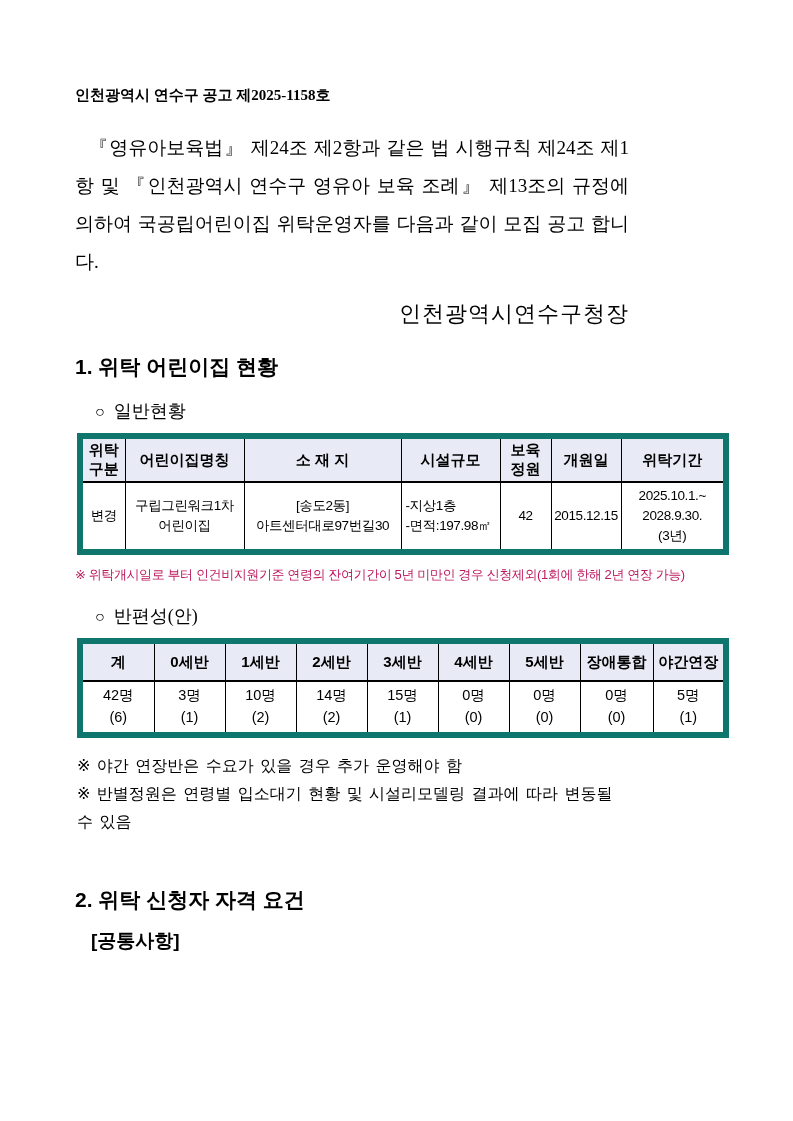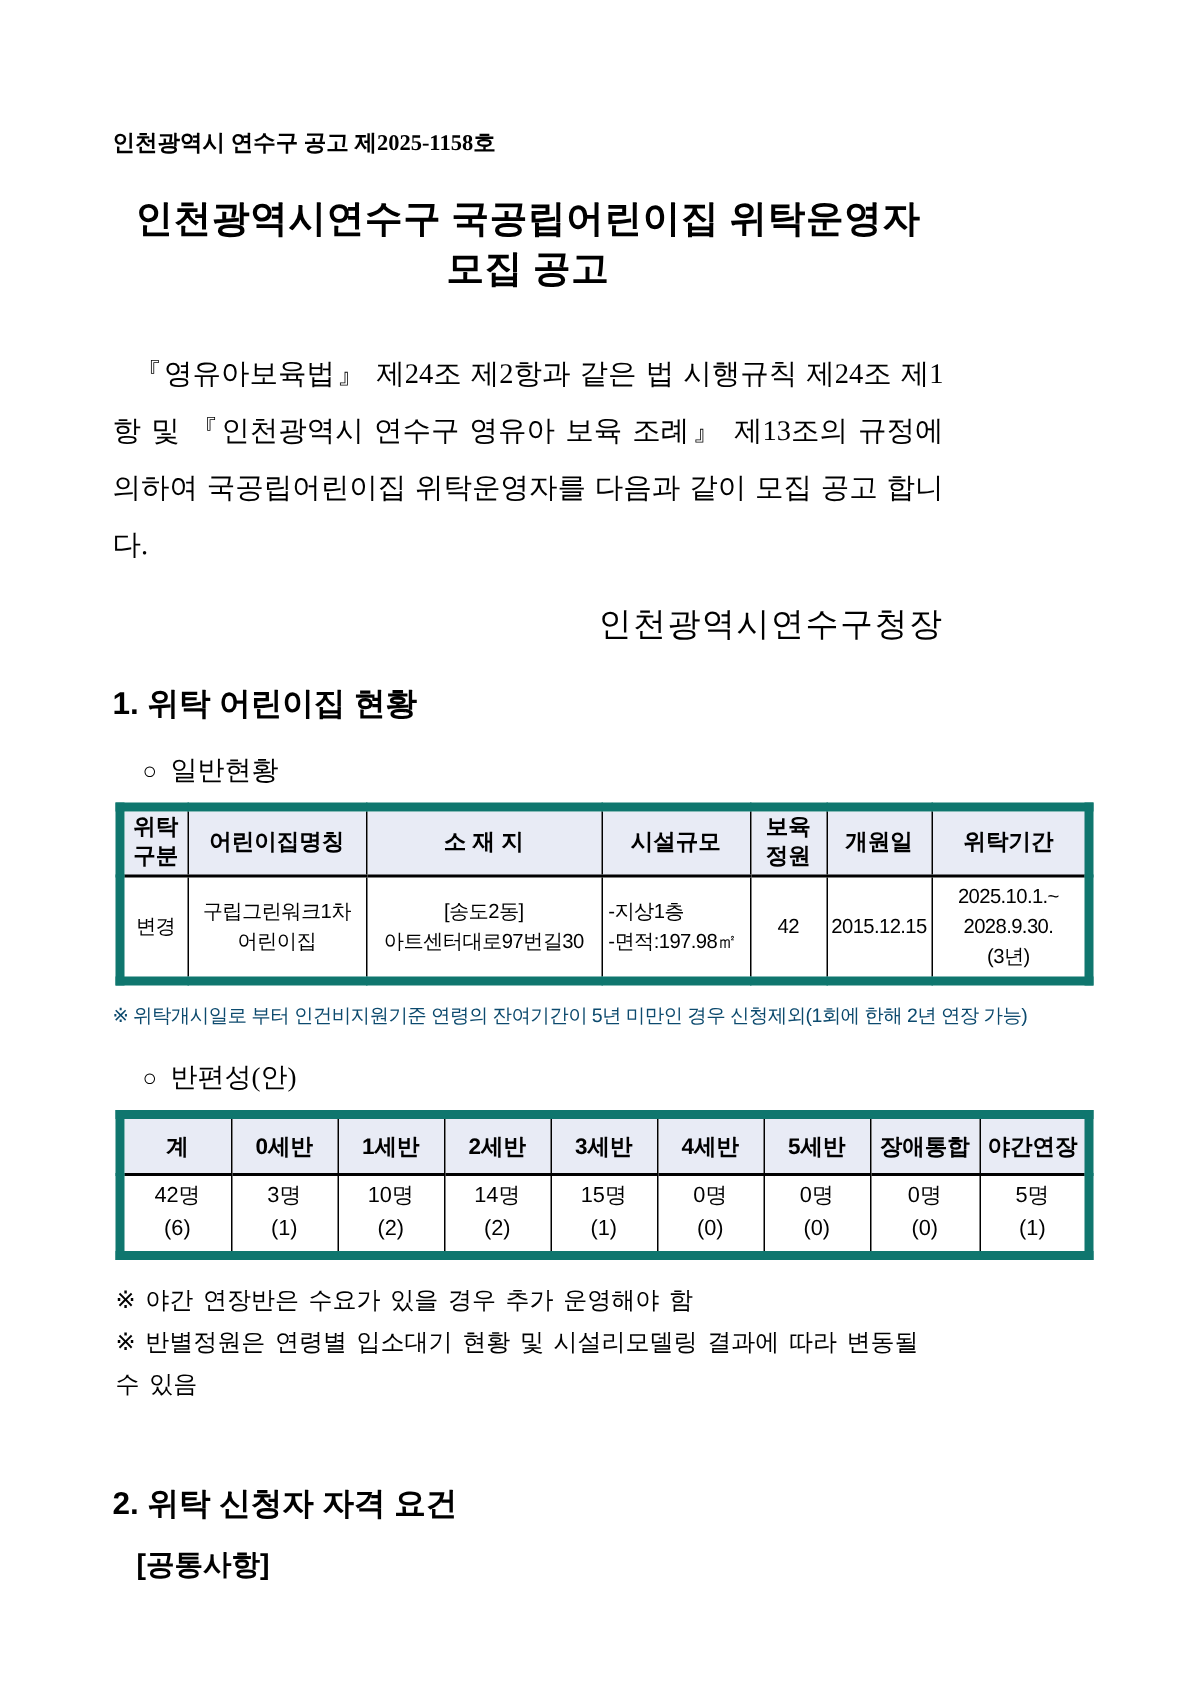--- a/index.html
+++ b/index.html
@@ -67,21 +67,21 @@
     overflow: hidden;
   }
   thead th { background: #e8ebf5; font-weight: bold; border-bottom: 2px solid #000; }
   .t1 th { height: 42px; font-size: 15px; line-height: 1.25; }
   .t1 td { height: 66px; font-size: 13.5px; line-height: 1.5; letter-spacing: -0.4px; }
   .t2 th { height: 36px; font-size: 15px; }
   .t2 td { height: 50px; font-size: 14.5px; line-height: 1.5; }
   .note-blue {
     font-family: "Liberation Sans", "DejaVu Sans", sans-serif;
     font-size: 13px; letter-spacing: -0.4px;
-    color: #0c4a6e;
+    color: #be185d;
     margin-top: 11px;
     white-space: nowrap;
   }
   .note-plain {
     font-family: "Liberation Sans", "DejaVu Sans", sans-serif;
     font-size: 16px; line-height: 28px;
     margin-top: 14px;
     padding-left: 2px;
     word-spacing: 2px;
   }
@@ -100,21 +100,20 @@
   .req-item .marker { font-size: 16px; margin-right: 10px; }
   .bold { font-weight: bold; }
 </style>
 </head>
 <body>
 
 <div class="page">
 
   <div class="notice-no">인천광역시 연수구 공고 제2025-1158호</div>
 
-  <h1 class="title">인천광역시연수구 국공립어린이집 위탁운영자 모집 공고</h1>
 
   <p class="intro">『영유아보육법』 제24조 제2항과 같은 법 시행규칙 제24조 제1항 및 『인천광역시 연수구 영유아 보육 조례』 제13조의 규정에 의하여 국공립어린이집 위탁운영자를 다음과 같이 모집 공고 합니다.</p>
 
 
   <div class="signer-line">인천광역시연수구청장</div>
 
   <h2 class="sec-heading">1. 위탁 어린이집 현황</h2>
 
   <div class="sub-label">
     <span class="marker">○</span><span>일반현황</span>

